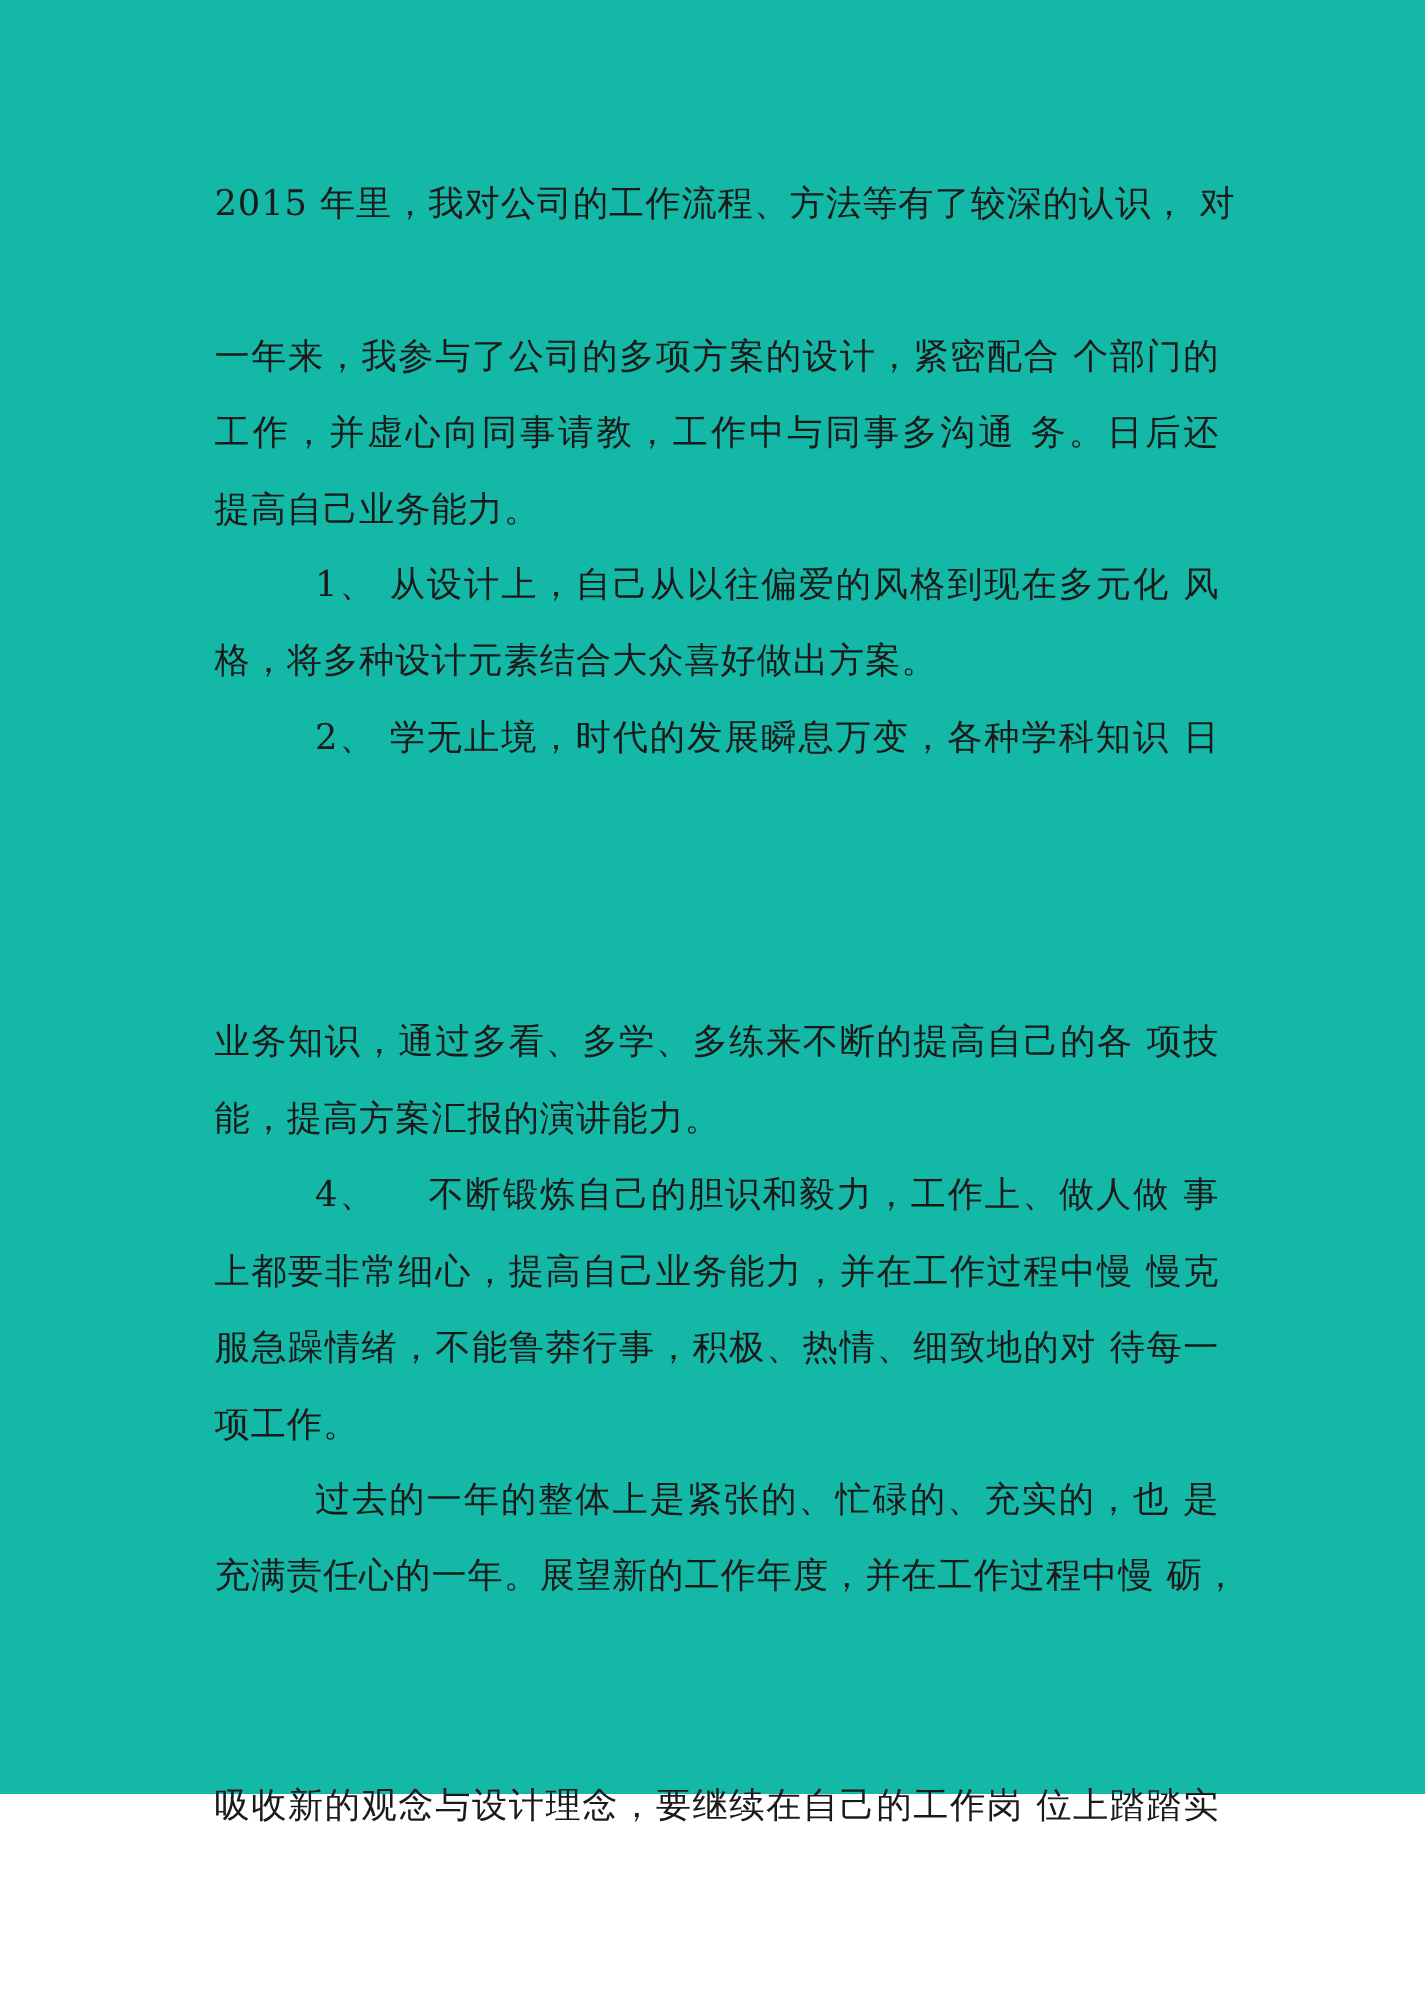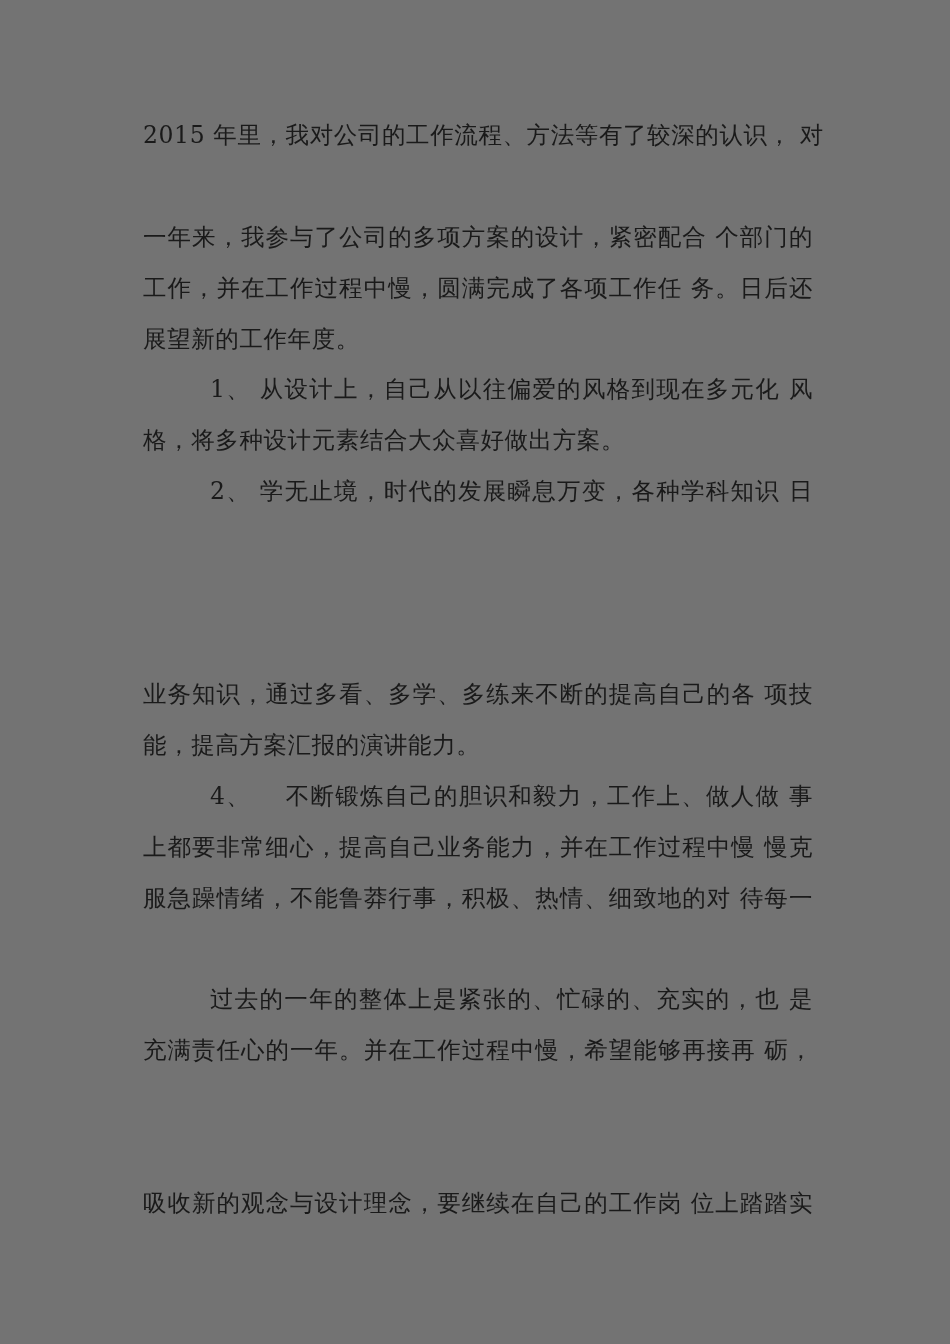--- a/index.html
+++ b/index.html
@@ -1,17 +1,17 @@
 <!DOCTYPE html>
 <html><head>
   <meta charset="utf-8">
   <style>
     html, body { margin: 0; padding: 0; background: #ffffff; }
     body { width: 950px; height: 1344px; position: relative; overflow: hidden; }
-    .page { position: absolute; left: 0; top: 0; width: 950px; height: 1344px; background: #737373; }
+    .page { position: absolute; left: 0; top: 0; width: 950px; height: 1196px; background: #14b8a6; }
     .line {
       position: absolute;
       left: 143px;
       width: 670px;
       height: 32px;
       line-height: 32px;
       font-family: "DejaVu Serif", "Liberation Serif", serif;
       font-size: 23.5px;
       color: #1a1a1a;
       white-space: pre;
@@ -22,32 +22,33 @@
     .line.last { text-align-last: left; }
     .line.indent { left: 210px; width: 603px; }
   </style>
 </head>
 <body>
 
 <div class="page">
 
   <div class="line" style="top:119px">2015 年里，我对公司的工作流程、方法等有了较深的认识， 对</div>
   <div class="line" style="top:221px">一年来，我参与了公司的多项方案的设计，紧密配合 个部门的</div>
-  <div class="line" style="top:272px">工作，并在工作过程中慢，圆满完成了各项工作任 务。日后还</div>
-  <div class="line last" style="top:323px">展望新的工作年度。</div>
+  <div class="line" style="top:272px">工作，并虚心向同事请教，工作中与同事多沟通 务。日后还</div>
+  <div class="line last" style="top:323px">提高自己业务能力。</div>
 
   <div class="line indent" style="top:373px">1、 从设计上，自己从以往偏爱的风格到现在多元化 风</div>
   <div class="line last" style="top:424px">格，将多种设计元素结合大众喜好做出方案。</div>
 
   <div class="line indent" style="top:475px">2、 学无止境，时代的发展瞬息万变，各种学科知识 日</div>
 
   <div class="line" style="top:678px">业务知识，通过多看、多学、多练来不断的提高自己的各 项技</div>
   <div class="line last" style="top:729px">能，提高方案汇报的演讲能力。</div>
 
   <div class="line indent" style="top:780px">4、    不断锻炼自己的胆识和毅力，工作上、做人做 事</div>
   <div class="line" style="top:831px">上都要非常细心，提高自己业务能力，并在工作过程中慢 慢克</div>
   <div class="line" style="top:882px">服急躁情绪，不能鲁莽行事，积极、热情、细致地的对 待每一</div>
+  <div class="line last" style="top:933px">项工作。</div>
 
   <div class="line indent" style="top:983px">过去的一年的整体上是紧张的、忙碌的、充实的，也 是</div>
-  <div class="line" style="top:1034px">充满责任心的一年。并在工作过程中慢，希望能够再接再 砺，</div>
+  <div class="line" style="top:1034px">充满责任心的一年。展望新的工作年度，并在工作过程中慢 砺，</div>
   <div class="line" style="top:1187px">吸收新的观念与设计理念，要继续在自己的工作岗 位上踏踏实</div>
 
 </div>
 
 </body></html>

